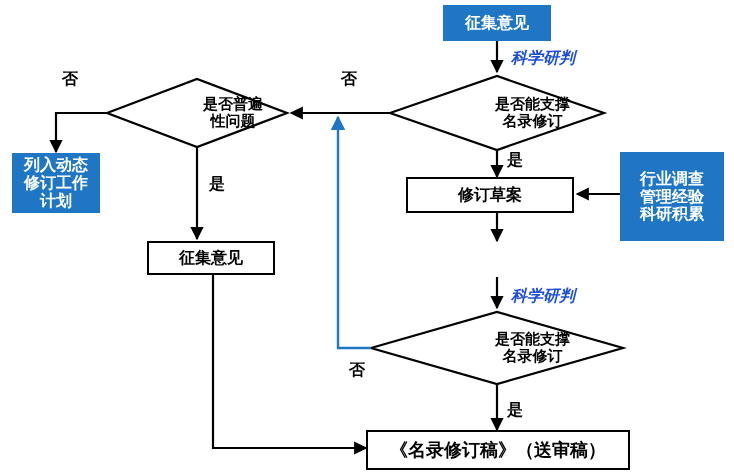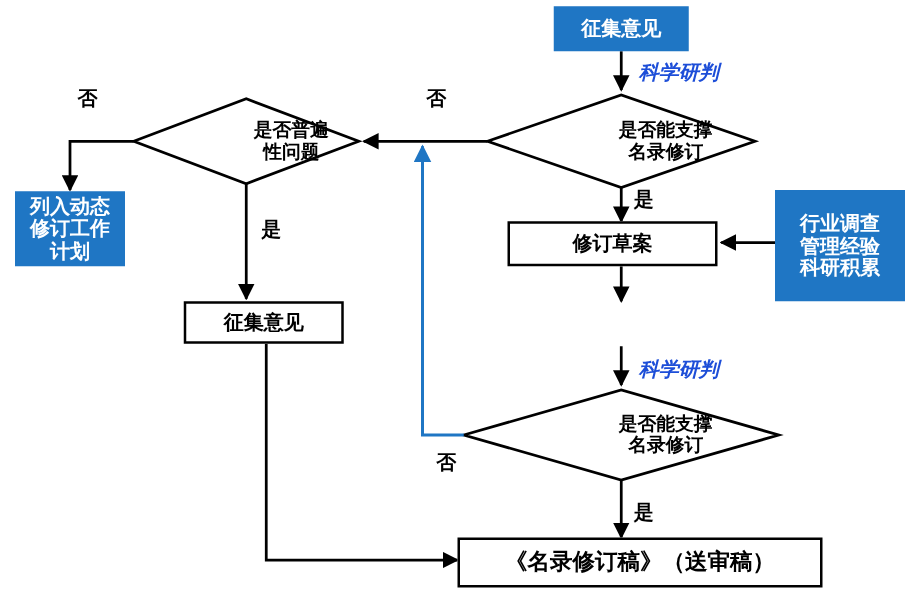--- a/index.html
+++ b/index.html
@@ -156,21 +156,21 @@
 
   <div class="node box-white" style="left:147px; top:241px; width:128px; height:34px;">
     <span>征集意见</span>
   </div>
 
   <div class="node diamond-label" style="left:425px; top:323px; width:145px; height:50px;">
     <span>是否能支撑
 名录修订</span>
   </div>
 
-  <div class="node box-white final-box" style="left:366px; top:430px; width:292px; height:40px;">
+  <div class="node box-white final-box" style="left:366px; top:430px; width:264px; height:40px;">
     <span>《名录修订稿》（送审稿）</span>
   </div>
 
   <div class="red-note" style="left:511px; top:50px;">
     <span>科学研判</span>
   </div>
 
   <div class="red-note" style="left:511px; top:288px;">
     <span>科学研判</span>
   </div>

